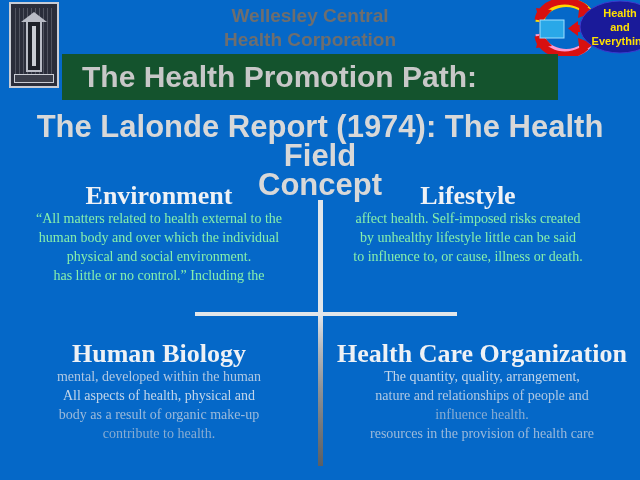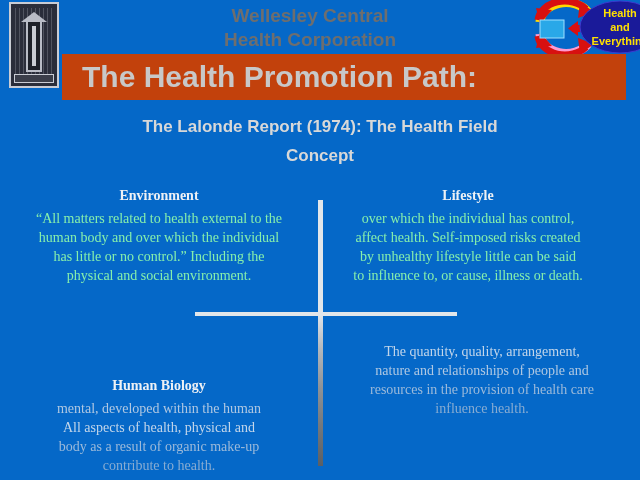--- a/index.html
+++ b/index.html
@@ -98,23 +98,23 @@
     width: 132px;
     height: 56px;
   }
   #he-logo svg { display: block; }
 
   
   #title-bar {
     position: absolute;
     left: 62px;
     top: 54px;
-    width: 564px;
+    width: 496px;
     height: 46px;
-    background: #c2410c;
+    background: #14532d;
   }
   #title-text {
     position: absolute;
     left: 20px;
     top: 4px;
     font-family: "Liberation Sans", sans-serif;
     font-weight: bold;
     font-size: 30px;
     line-height: 38px;
     color: #c8c8c8;
@@ -123,21 +123,21 @@
 
   
   #subtitle {
     position: absolute;
     left: 18px;
     top: 112px;
     width: 604px;
     text-align: center;
     font-family: "Liberation Sans", sans-serif;
     font-weight: bold;
-    font-size: 17px;
+    font-size: 31px;
     line-height: 29px;
     color: #d8d8d8;
     white-space: pre-line;
   }
 
   
   #cross-h {
     position: absolute;
     left: 195px;
     top: 312px;
@@ -163,21 +163,21 @@
   }
 
   
   .quad {
     position: absolute;
     text-align: center;
   }
   .quad-title {
     font-family: "Liberation Serif", serif;
     font-weight: bold;
-    font-size: 14px;
+    font-size: 26px;
     line-height: 23px;
     color: #eef1f5;
     margin-bottom: 2px;
   }
   .quad-body {
     font-family: "Liberation Serif", serif;
     font-size: 14px;
     line-height: 19px;
     color: #86efac;
   }
@@ -190,21 +190,21 @@
   #quad-health-care .quad-body .ln-1 { color: #c3d6ea; }
   #quad-human-biology .quad-body .ln-2,
   #quad-health-care .quad-body .ln-2 { color: #b0c8e2; }
   #quad-human-biology .quad-body .ln-3,
   #quad-health-care .quad-body .ln-3 { color: #9cbada; }
   #quad-human-biology .quad-body .ln-4,
   #quad-health-care .quad-body .ln-4 { color: #88acd2; }
 
   #quad-environment  { left: 6px;   top: 184px; width: 306px; }
   #quad-lifestyle    { left: 316px; top: 184px; width: 304px; }
-  #quad-human-biology{ left: 6px;   top: 342px; width: 306px; margin-top: 32px; }
+  #quad-human-biology{ left: 6px;   top: 342px; width: 306px; }
   #quad-health-care  { left: 330px; top: 342px; width: 304px; }
 
   .quad-body .line { display: block; }
 </style>
 </head>
 <body>
 
 <div id="slide">
 
   <div id="crest">
@@ -254,47 +254,47 @@
 
   <div id="cross-h"></div>
   <div id="cross-v-top"></div>
   <div id="cross-v-bot"></div>
 
   <div class="quad" id="quad-environment">
     <div class="quad-title">Environment</div>
     <div class="quad-body">
       <span class="line ln-1">“All matters related to health external to the</span>
       <span class="line ln-2">human body and over which the individual</span>
+      <span class="line ln-4">physical and social environment.</span>
       <span class="line ln-3">has little or no control.” Including the</span>
-      <span class="line ln-4">physical and social environment.</span>
     </div>
   </div>
 
   <div class="quad" id="quad-lifestyle">
     <div class="quad-title">Lifestyle</div>
     <div class="quad-body">
-      <span class="line ln-2">over which the individual has control,</span>
       <span class="line ln-3">affect health. Self-imposed risks created</span>
       <span class="line ln-4">by unhealthy lifestyle little can be said</span>
       <span class="line ln-5">to influence to, or cause, illness or death.</span>
     </div>
   </div>
 
   <div class="quad" id="quad-human-biology">
     <div class="quad-title">Human Biology</div>
     <div class="quad-body">
       <span class="line ln-2">mental, developed within the human</span>
       <span class="line ln-1">All aspects of health, physical and</span>
       <span class="line ln-3">body as a result of organic make-up</span>
       <span class="line ln-4">contribute to health.</span>
     </div>
   </div>
 
   <div class="quad" id="quad-health-care">
+    <div class="quad-title">Health Care Organization</div>
     <div class="quad-body">
       <span class="line ln-1">The quantity, quality, arrangement,</span>
       <span class="line ln-2">nature and relationships of people and</span>
+      <span class="line ln-4">influence health.</span>
       <span class="line ln-3">resources in the provision of health care</span>
-      <span class="line ln-4">influence health.</span>
     </div>
   </div>
 
 </div>
 
 </body></html>

